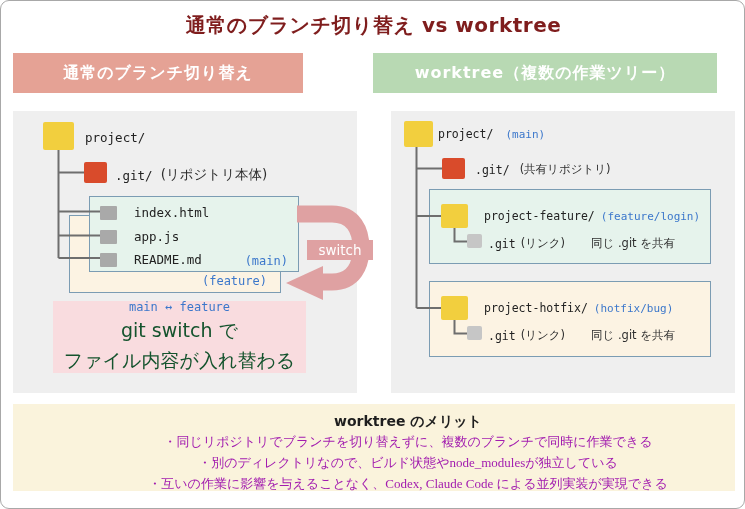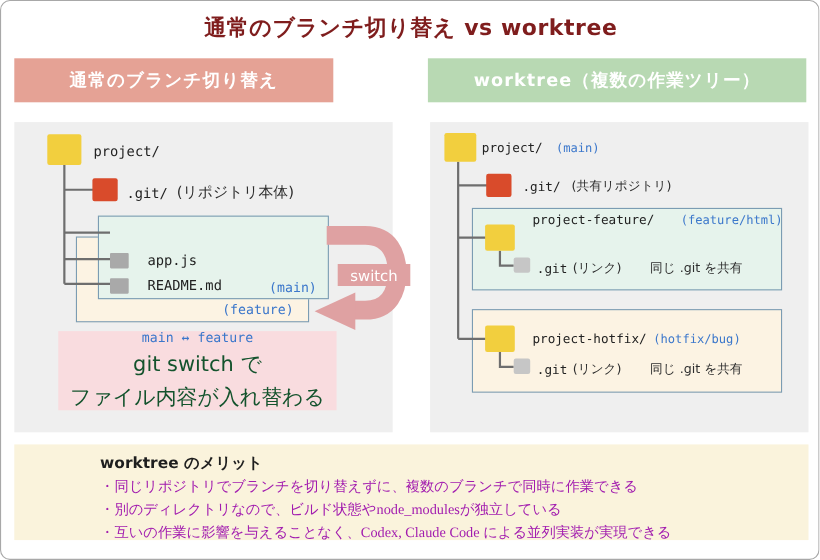--- a/index.html
+++ b/index.html
@@ -10,21 +10,21 @@
   }
   .title {
     position:absolute; top:11px; left:0; width:745px; text-align:center;
     font-size:20px; font-weight:bold; color:#7f1d1d; margin:0; letter-spacing:.5px;
   }
   .hdr {
     position:absolute; top:52px; height:40px; line-height:40px; text-align:center;
     color:#ffffff; font-size:16px; font-weight:bold; letter-spacing:1px;
   }
   .hdr-left  { left:12px;  width:290px; background:#e5a295; }
-  .hdr-right { left:388px; width:344px; background:#b8d9b3; }
+  .hdr-right { left:372px; width:344px; background:#b8d9b3; }
 
   .panel { position:absolute; top:110px; width:344px; height:282px; background:#efefef; }
   .panel-left  { left:12px; }
   .panel-right { left:390px; }
 
   .tree-lines { position:absolute; left:0; top:0; pointer-events:none; z-index:3; }
   .tree-lines line, .tree-lines path { stroke:#6e6e6e; stroke-width:2; fill:none; }
 
   .icon { position:absolute; border-radius:2px; z-index:4; }
   .folder-yellow { background:#f2cf3e; }
@@ -62,21 +62,21 @@
     row-gap:4px; z-index:2; text-align:center;
   }
   .pink-note .l1 { font-family:"DejaVu Sans Mono", monospace; font-size:12px; color:#3b77cb; }
   .pink-note .l2, .pink-note .l3 { font-size:19px; color:#14532d; }
 
   .wt-box1 { left:38px; top:78px;  width:282px; height:75px; }
   .wt-box2 { left:38px; top:170px; width:282px; height:76px; }
 
   .footer {
     position:absolute; left:12px; top:403px; width:722px; height:87px; background:#faf3dc;
-    box-sizing:border-box; padding:10px 10px 0 78px;
+    box-sizing:border-box; padding:10px 10px 0 78px;text-align:center;
   }
   .footer-title { font-size:14px; font-weight:bold; color:#1e1e1e; margin-bottom:6px; line-height:1.1; }
   .bullet { font-size:13px; color:#a21caf; line-height:1.12; margin-bottom:6.5px;font-family:Liberation Serif, serif; }
 </style>
 </head>
 <body>
 
 <div class="page">
 
   <h1 class="title">通常のブランチ切り替え vs worktree</h1>
@@ -84,20 +84,24 @@
   <div class="hdr hdr-left">通常のブランチ切り替え</div>
   <div class="hdr hdr-right">worktree（複数の作業ツリー）</div>
 
   <div class="panel panel-left">
 
     <div class="box cream feature-box">
       <span class="badge">(feature)</span>
     </div>
 
     <div class="box mint main-box">
+      <div class="file-row" style="top:8px;">
+        <span class="fsq"></span>
+        <span class="code">index.html</span>
+      </div>
       <div class="file-row" style="top:32px;">
         <span class="fsq"></span>
         <span class="code">app.js</span>
       </div>
       <div class="file-row" style="top:55px;">
         <span class="fsq"></span>
         <span class="code">README.md</span>
       </div>
       <span class="badge">(main)</span>
     </div>
@@ -155,23 +159,23 @@
       <span class="badge">(main)</span>
     </div>
 
     <div class="icon folder-red" style="left:51px; top:47px; width:23px; height:21px;"></div>
     <div class="row" style="left:84px; top:51px; gap:10px;">
       <span class="code">.git/</span>
       <span class="jp">(共有リポジトリ)</span>
     </div>
 
     <div class="icon folder-yellow" style="left:50px; top:93px; width:27px; height:24px;"></div>
-    <div class="row" style="left:93px; top:82px; gap:24px;">
+    <div class="row" style="left:93px; top:98px; gap:6px;">
       <span class="code">project-feature/</span>
-      <span class="badge">(feature/html)</span>
+      <span class="badge">(feature/login)</span>
     </div>
     <div class="icon sq-link" style="left:76px; top:123px; width:15px; height:14px;"></div>
     <div class="row" style="left:97px; top:125px; gap:5px;">
       <span class="code">.git</span>
       <span class="jp">(リンク)</span>
       <span class="jp" style="margin-left:21px;">同じ .git を共有</span>
     </div>
 
     <div class="icon folder-yellow" style="left:50px; top:185px; width:27px; height:24px;"></div>
     <div class="row" style="left:93px; top:190px; gap:6px;">

